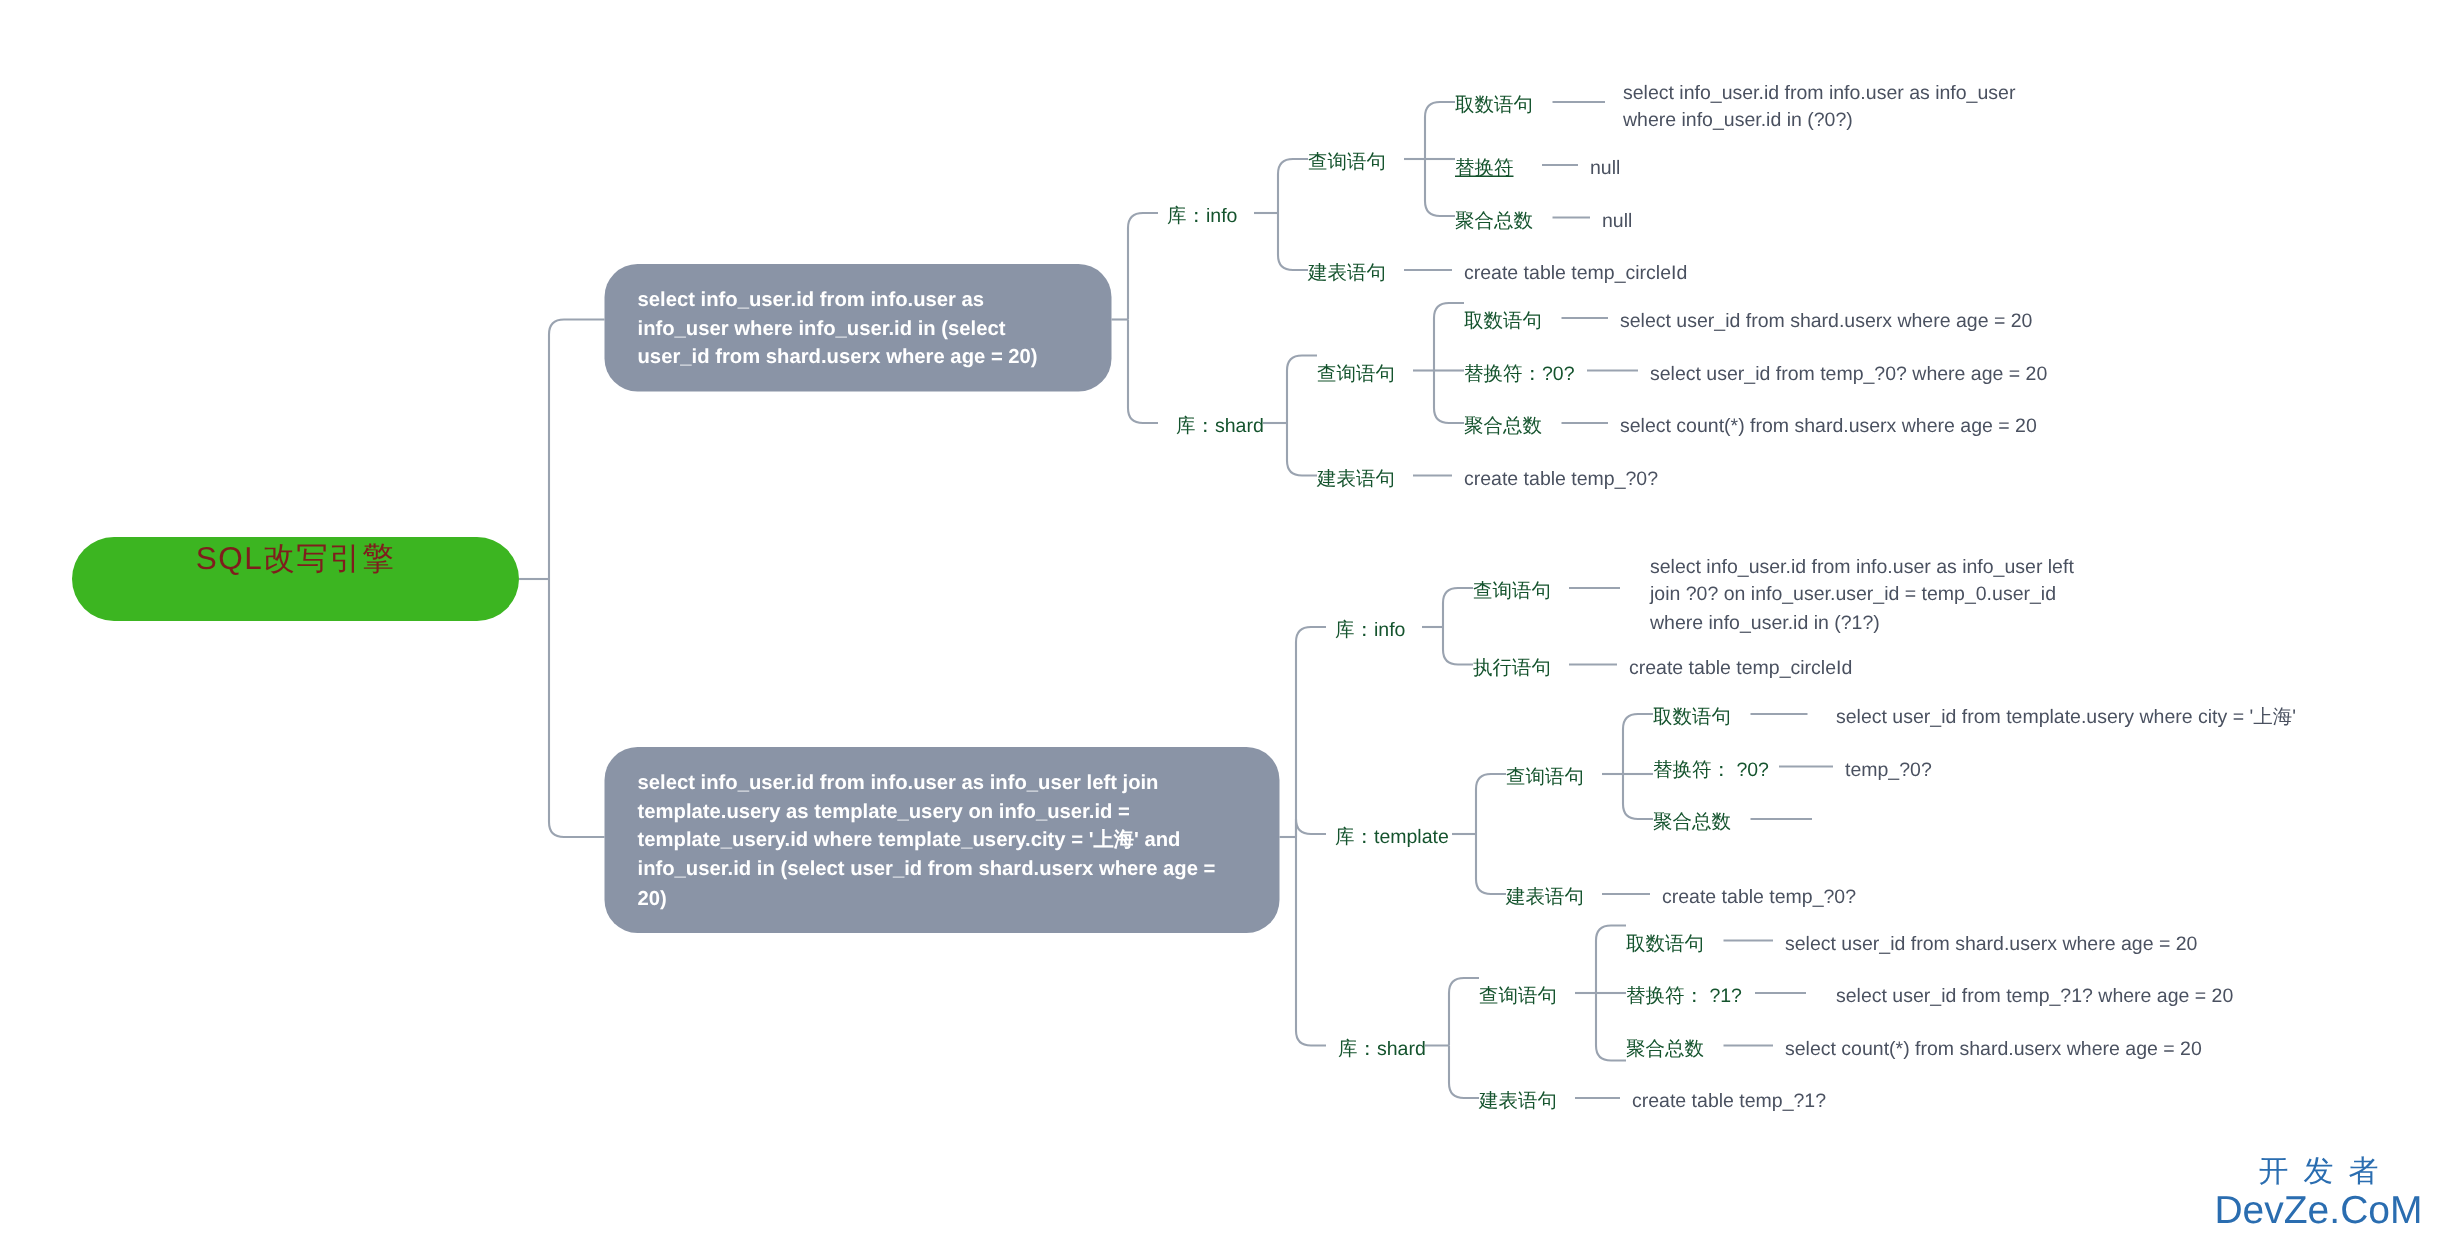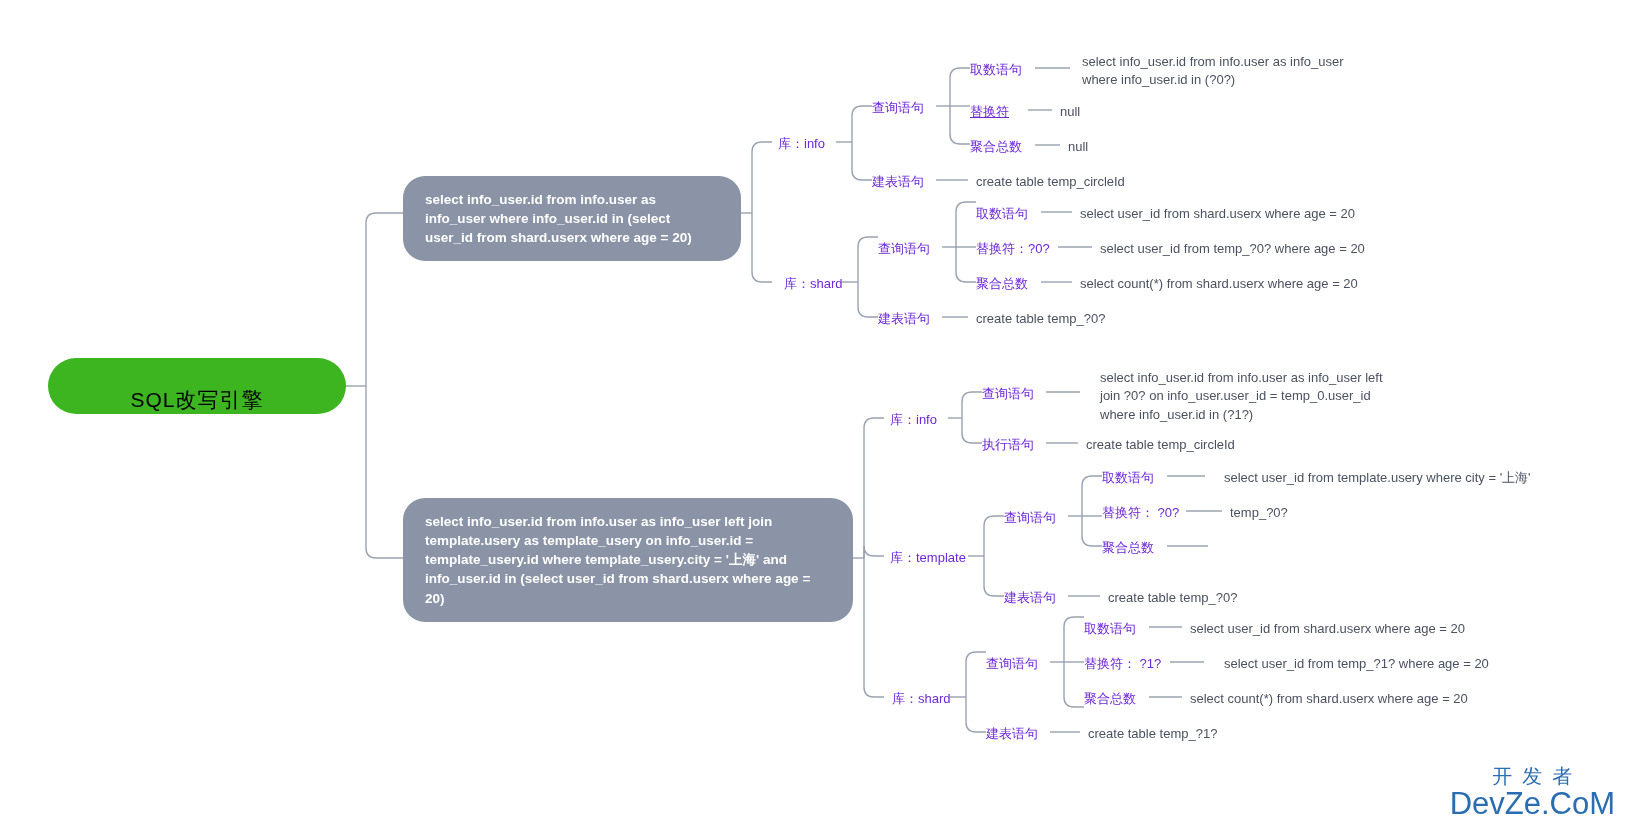--- a/index.html
+++ b/index.html
@@ -15,22 +15,22 @@
   
   #wires{position:absolute;left:0;top:0;width:1629px;height:825px;}
 
   
   .root-node{
     position:absolute;
     left:48px;top:358px;
     width:298px;height:56px;
     background:#3cb521;
     border-radius:28px;
-    display:flex;align-items:flex-end;justify-content:center;
-    color:#000000;
+    display:flex;align-items:flex-start;justify-content:center;
+    color:#7f1d1d;
     font-size:21px;
     letter-spacing:1px;
     box-shadow:0 0 0 0 rgba(0,0,0,0);
   }
 
   
   .sql-node{
     position:absolute;
     background:#8a94a6;
     border-radius:22px;
@@ -46,33 +46,33 @@
 
   
   .lbl{
     position:absolute;
     font-size:13px;
     color:#4a5160;
     line-height:1.42;
     white-space:nowrap;
   }
   .lbl.wrap{white-space:normal;}
-  .lbl.cn{color:#6d28d9;}
+  .lbl.cn{color:#14532d;}
 
   
   .watermark{
     position:absolute;
     right:14px;bottom:6px;
     color:#2a6db0;
     text-align:center;
     line-height:1.0;
     user-select:none;
   }
   .watermark .cn{font-size:20px;letter-spacing:10px;padding-left:10px;display:block;}
-  .watermark .en{font-size:31px;letter-spacing:0px;display:block;margin-top:2px;}
+  .watermark .en{font-size:26px;letter-spacing:0px;display:block;margin-top:2px;}
 </style>
 </head>
 <body>
 
 <div id="canvas">
 
   <svg id="wires" viewBox="0 0 1629 825" xmlns="http://www.w3.org/2000/svg">
     <g fill="none" stroke="#9aa3b0" stroke-width="1.4">
 
       <path d="M346 386 H366"></path>

